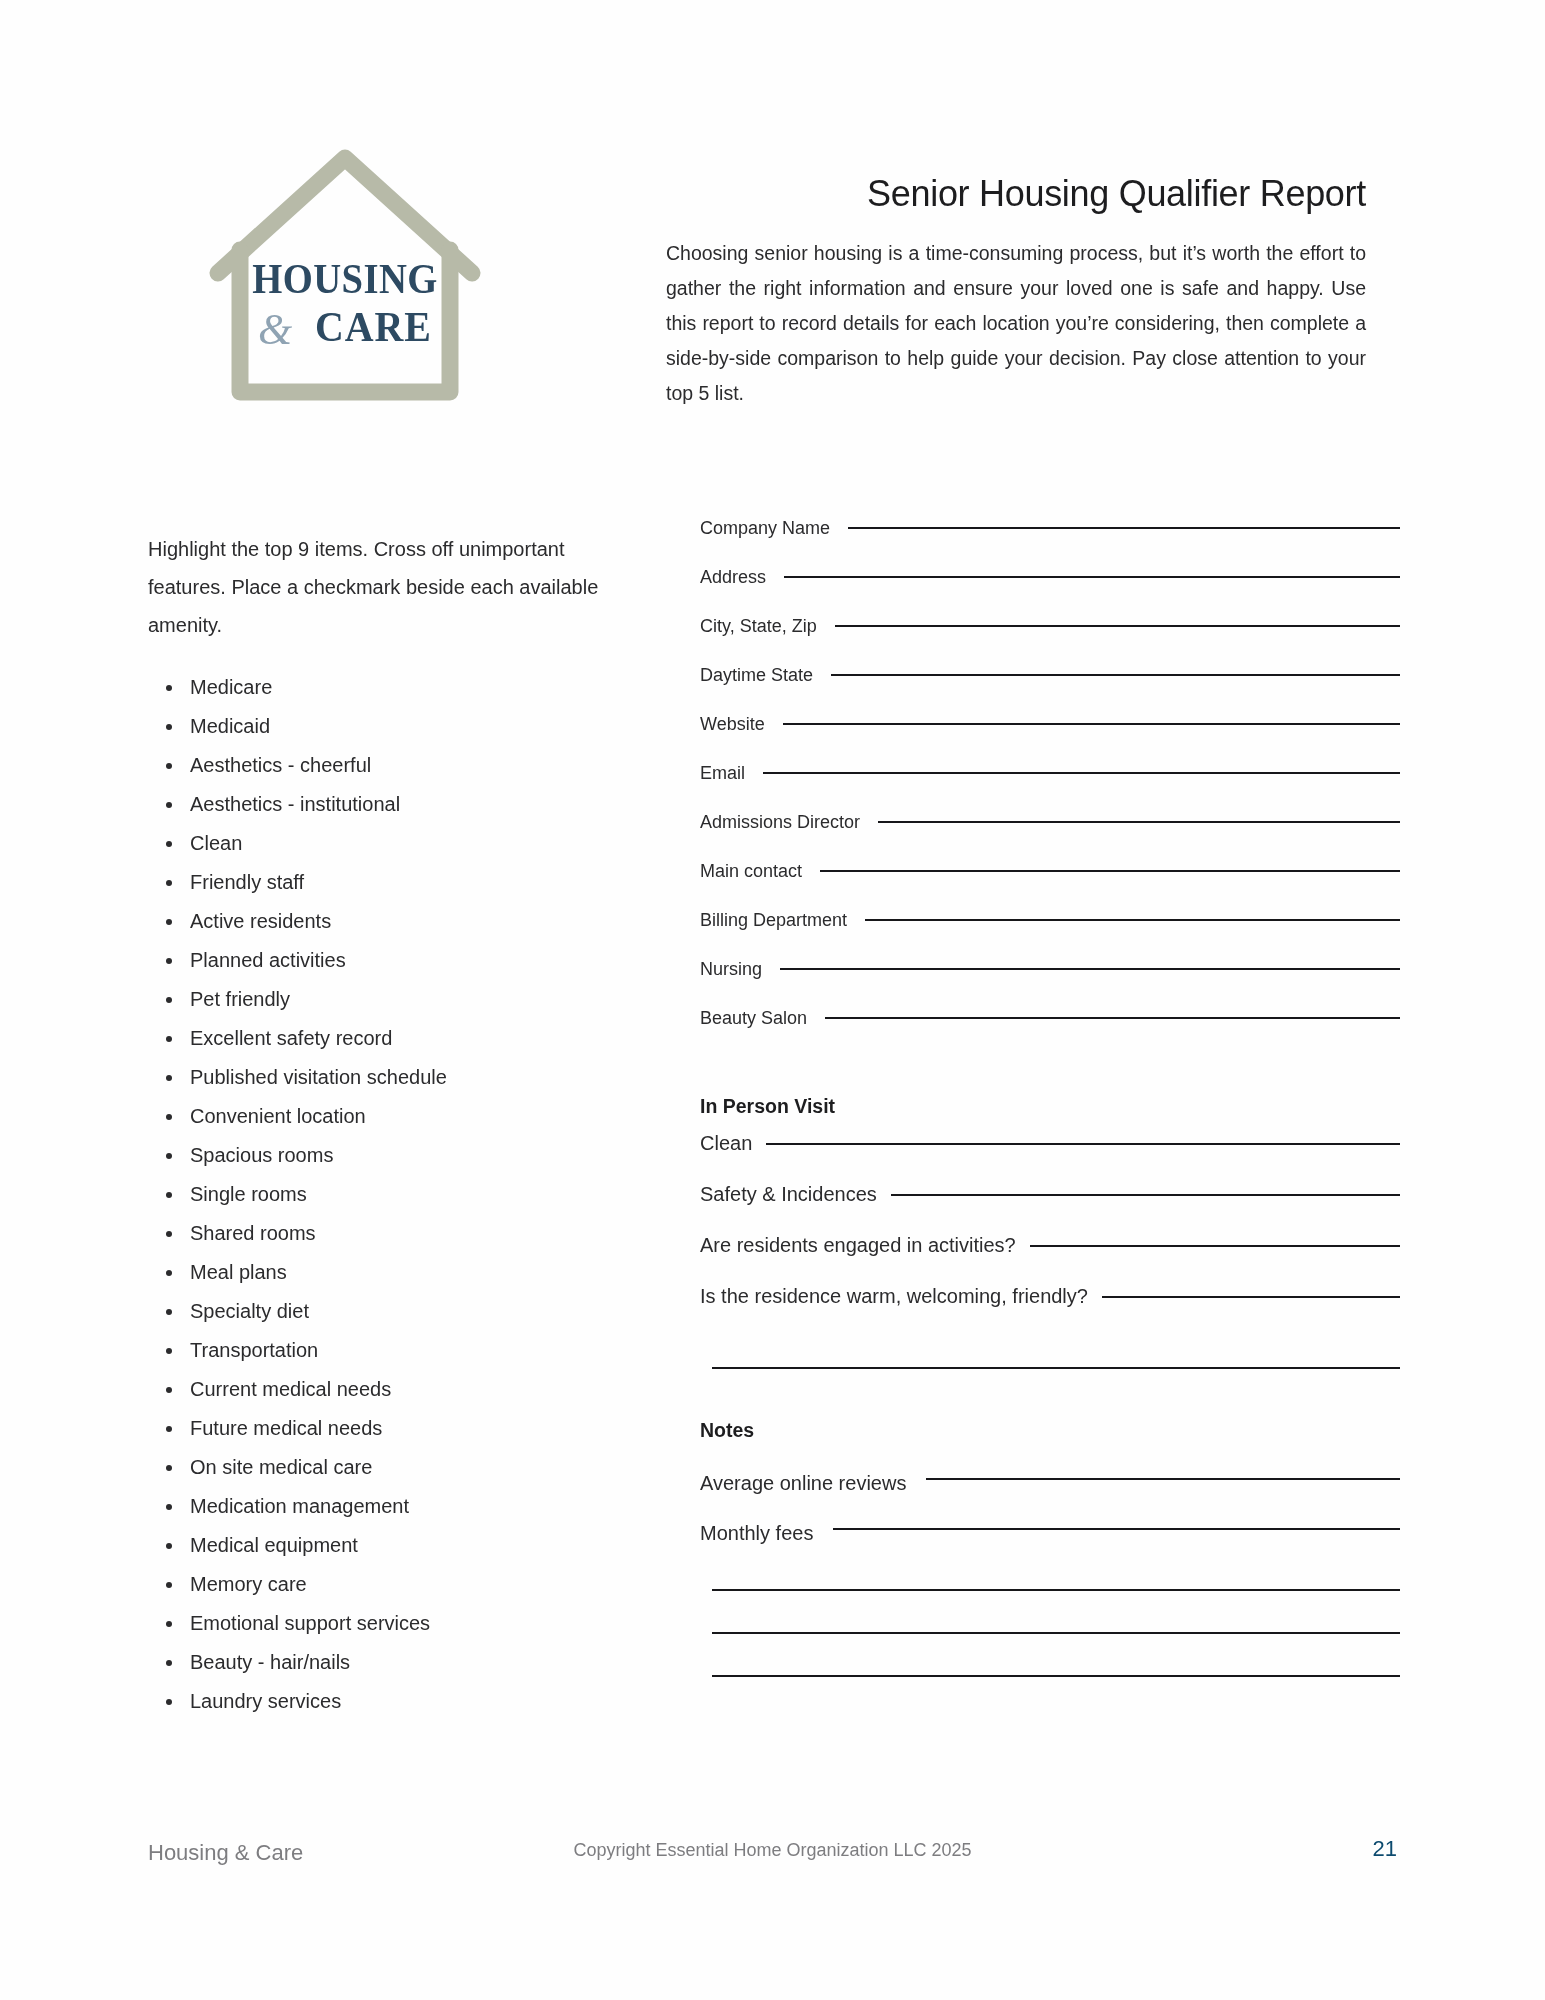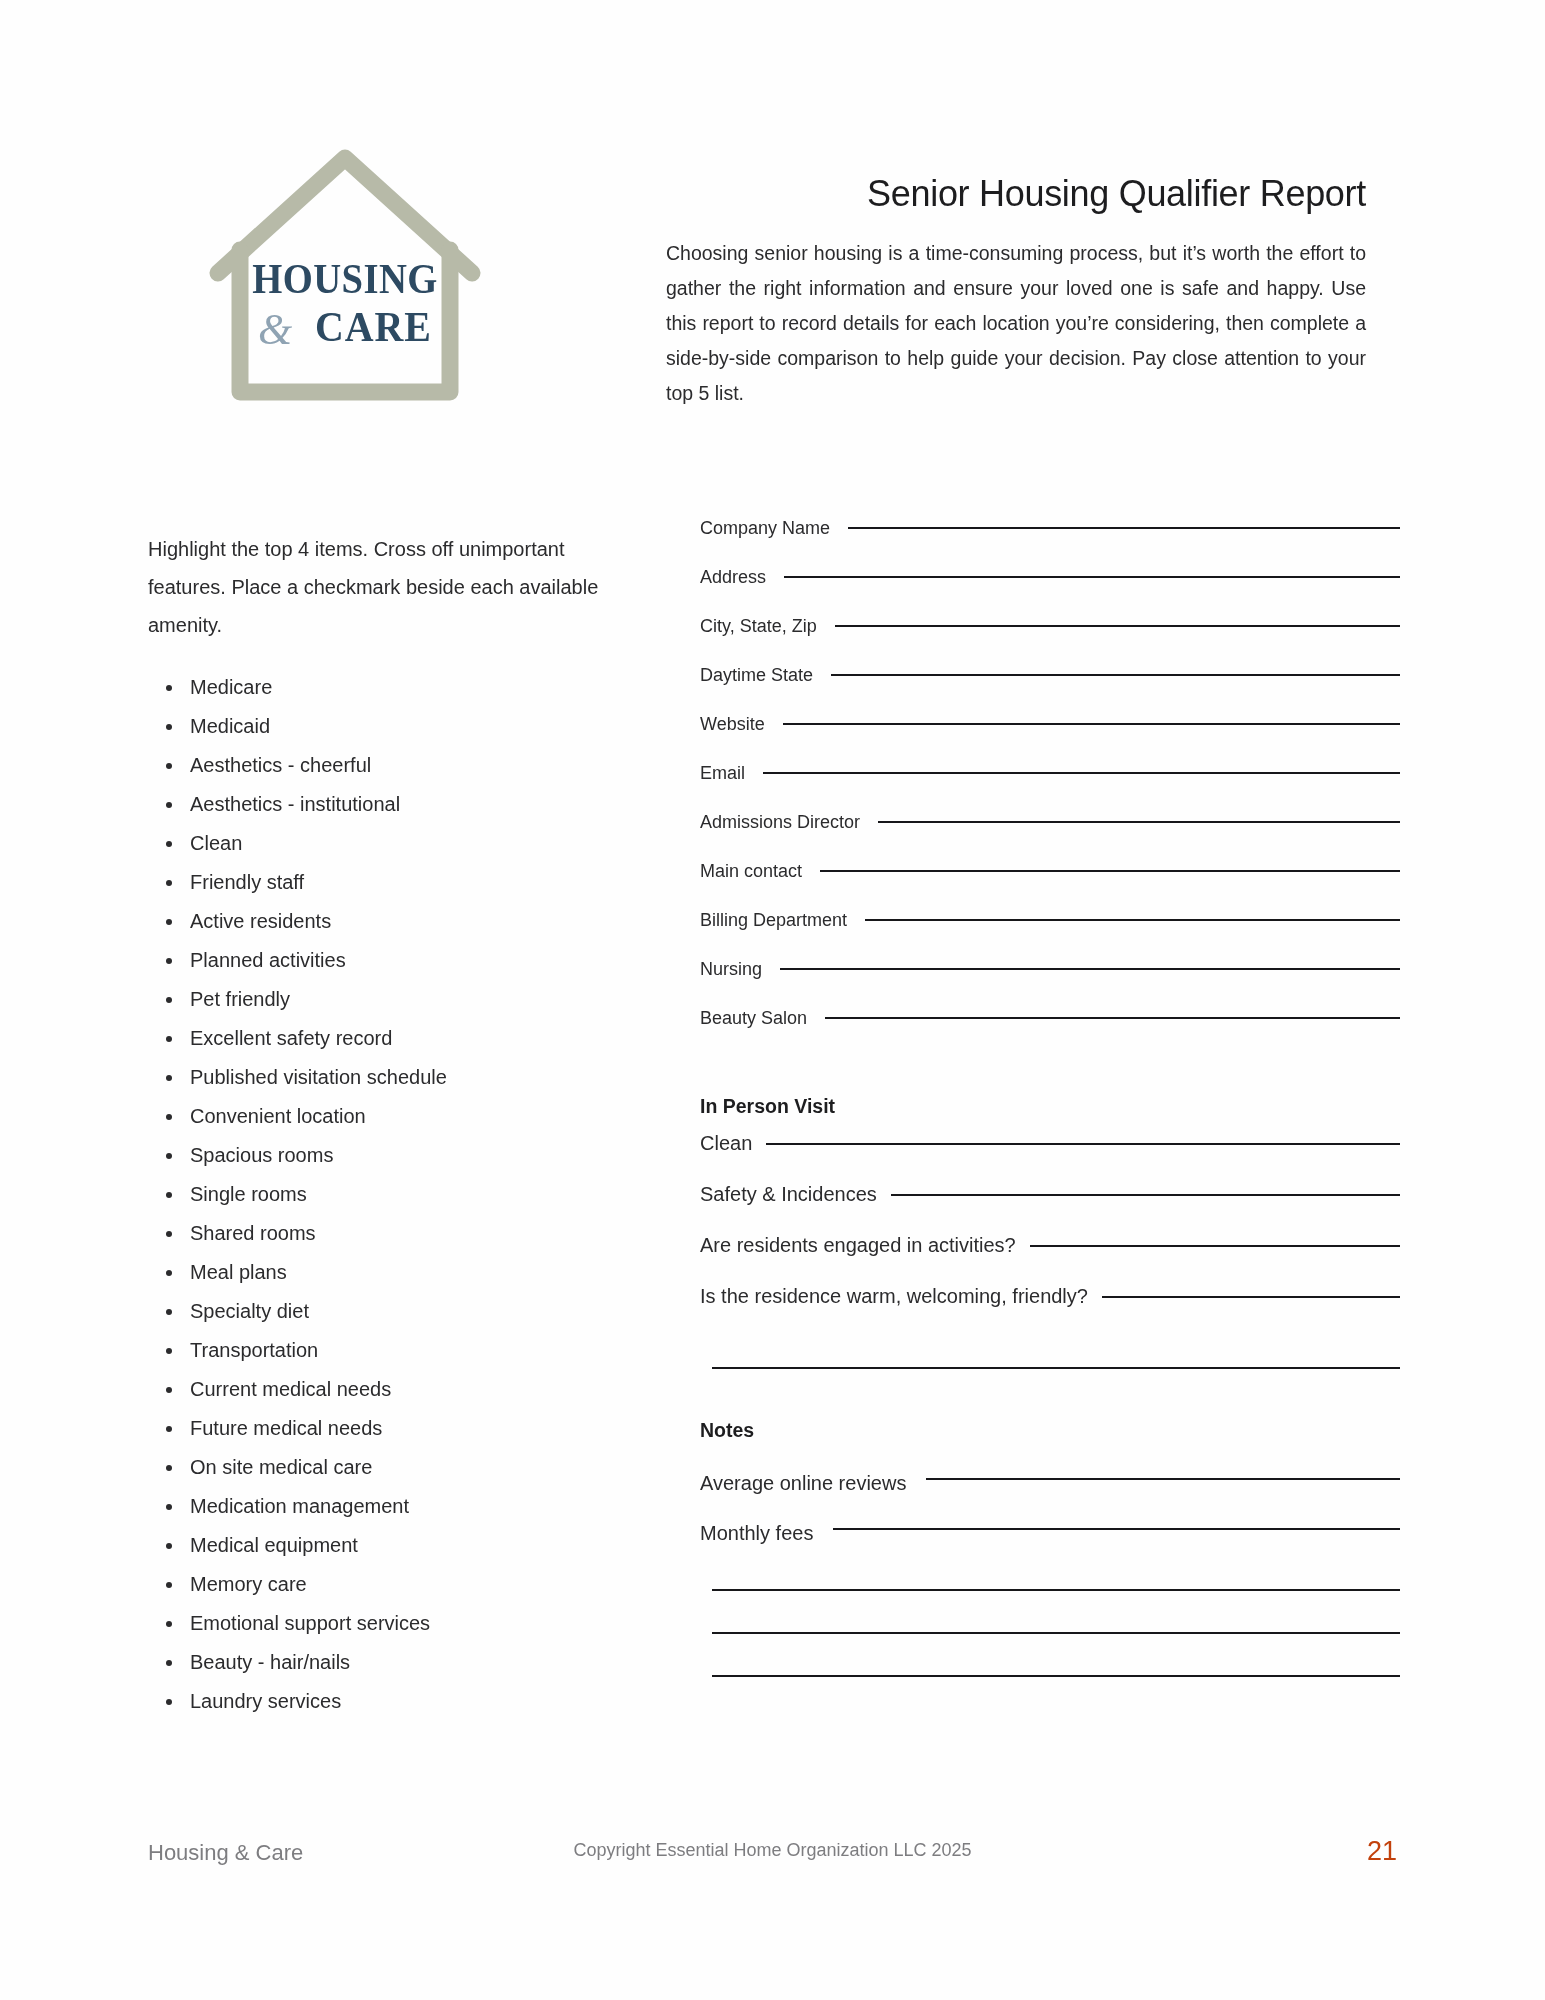--- a/index.html
+++ b/index.html
@@ -254,22 +254,22 @@
     top: 0;
     width: 1545px;
     text-align: center;
     font-size: 18px;
     color: #7d7d80;
   }
   .footer-right {
     position: absolute;
     right: 148px;
     top: -4px;
-    font-size: 27px;
-    color: #c2410c;
+    font-size: 22px;
+    color: #0c4a6e;
   }
 </style>
 </head>
 <body>
 
 <div class="page">
 
   <div class="top-area">
 
     <div class="logo-wrap">
@@ -288,21 +288,21 @@
       </div>
     </div>
 
     <div class="header-text">
       <h1 class="doc-title">Senior Housing Qualifier Report</h1>
       <p class="intro-para">Choosing senior housing is a time-consuming process, but it’s worth the effort to gather the right information and ensure your loved one is safe and happy. Use this report to record details for each location you’re considering, then complete a side-by-side comparison to help guide your decision. Pay close attention to your top 5 list.</p>
     </div>
   </div>
 
   <div class="left-col">
-    <p class="instructions">Highlight the top 4 items. Cross off unimportant features. Place a checkmark beside each available amenity.</p>
+    <p class="instructions">Highlight the top 9 items. Cross off unimportant features. Place a checkmark beside each available amenity.</p>
     <ul class="amenity-list" id="amenity-list">
         <li>Medicare</li>
         <li>Medicaid</li>
         <li>Aesthetics - cheerful</li>
         <li>Aesthetics - institutional</li>
         <li>Clean</li>
         <li>Friendly staff</li>
         <li>Active residents</li>
         <li>Planned activities</li>
         <li>Pet friendly</li>

